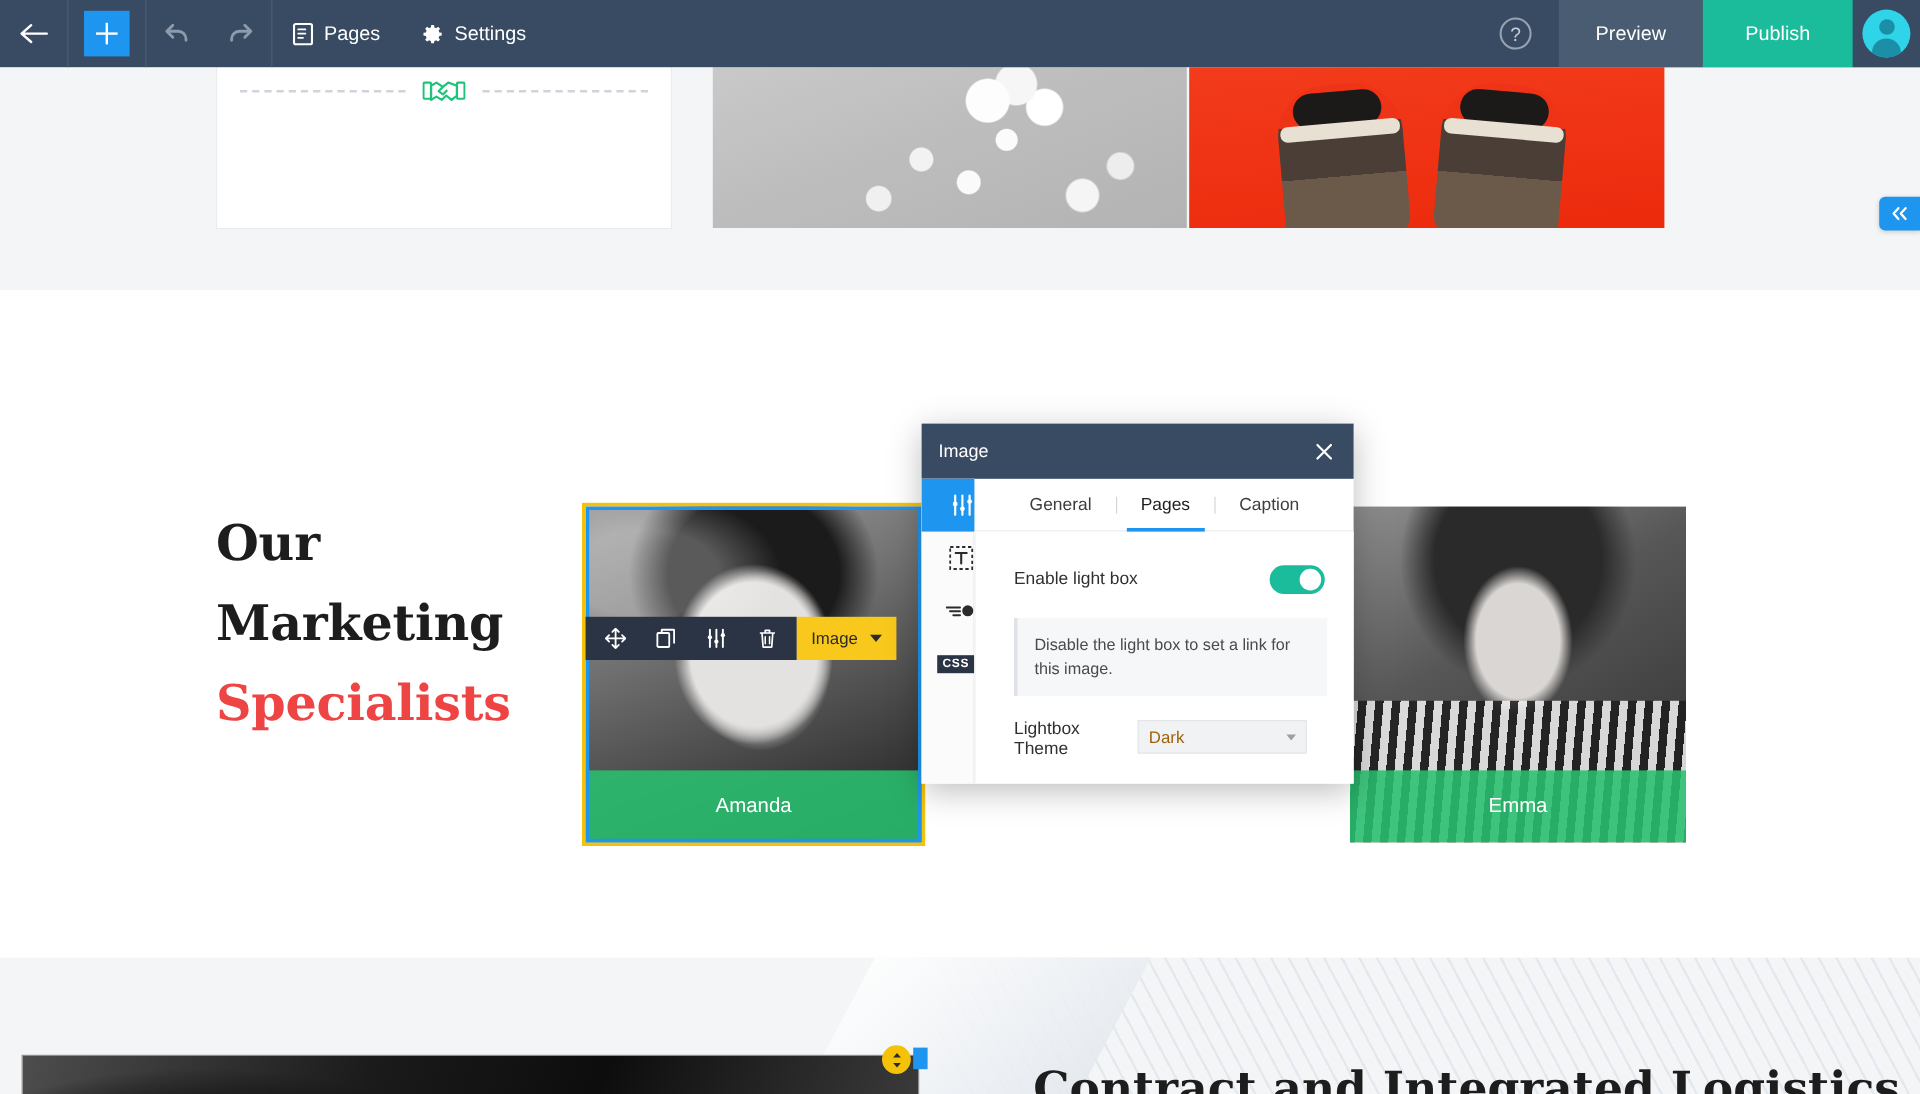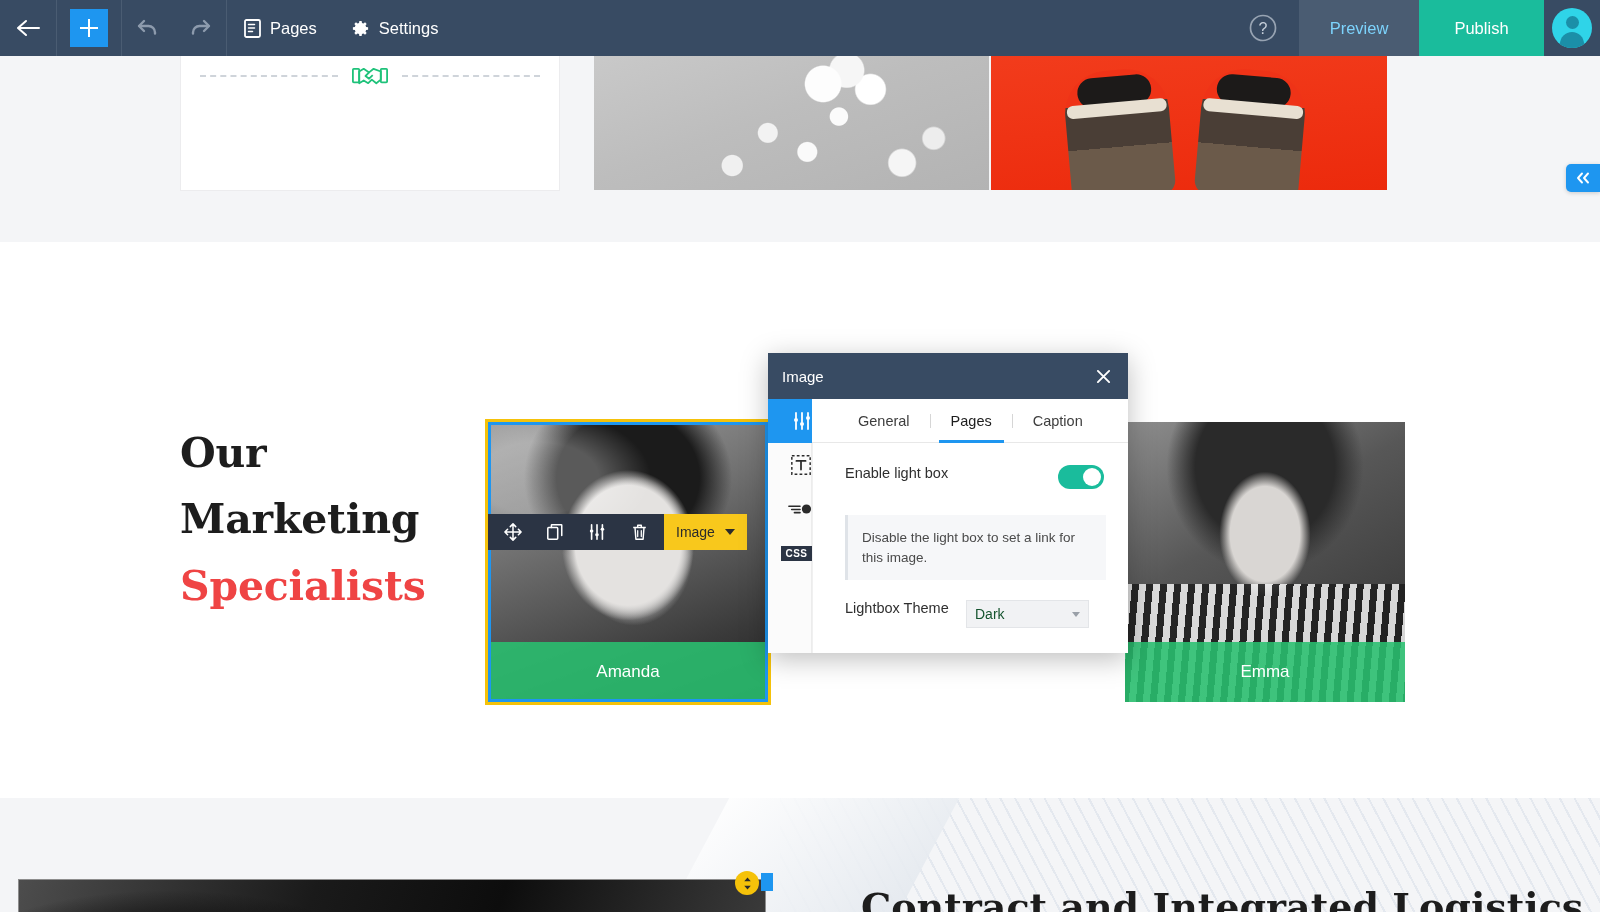--- a/index.html
+++ b/index.html
@@ -39,21 +39,21 @@
   .plusglyph:after  { content:""; position:absolute; top:0; left:8px; width:2px; height:18px; background:#fff; }
   #tb-undo, #tb-redo { width: 52px; cursor: pointer; }
   .tb-textbtn {
     display: flex; align-items: center; gap: 9px;
     padding: 0 17px; height: 56px; cursor: pointer;
     color: #ffffff; font-size: 16.5px;
   }
   #tb-right { margin-left: auto; display: flex; align-items: stretch; }
   #tb-help { width: 72px; cursor: pointer; }
   #tb-preview {
-    width: 120px; background: #4a5c72; color: #7dd3fc;
+    width: 120px; background: #4a5c72; color: #ffffff;
     font-size: 16.5px; cursor: pointer;
   }
   #tb-publish {
     width: 125px; background: #1abc9c; color: #fff;
     font-size: 16.5px; cursor: pointer;
   }
   #tb-avatar-wrap { width: 56px; background: #384b63; cursor: pointer; }
   #tb-avatar {
     width: 40px; height: 40px; border-radius: 50%;
     background: #2fd4e8; position: relative; overflow: hidden;
@@ -309,44 +309,44 @@
   .dtab.active:after {
     content:""; position:absolute; left: 8px; right: 8px; bottom: 0;
     height: 3px; background: #1e96f0;
   }
   .dtab-div { width: 1px; height: 14px; background: #d6d6d6; }
   #dlg-content {
     flex: 1; padding: 18px 22px 0 22px; background: #fff; overflow: hidden;
     border-left: 1px solid #f0f0f0;
   }
   #row-lightbox {
-    display: flex; align-items: flex-start; justify-content: space-between;
+    display: flex; align-items: center; justify-content: space-between;
     padding: 4px 2px 0 10px; height: 40px;
   }
   .field-label { font-size: 14.5px; color: #2f2f2f; }
   #toggle-lightbox {
     width: 46px; height: 24px; border-radius: 12px; background: #1abc9c;
     position: relative; cursor: pointer; flex: 0 0 46px;
   }
   #toggle-lightbox:after {
     content:""; position:absolute; right: 3px; top: 3px;
     width: 18px; height: 18px; border-radius: 50%; background: #fff;
   }
   #hint-lightbox {
     margin: 14px 0 0 10px; background: #f6f7f9; border-left: 3px solid #dfe3e8;
     padding: 13px 14px; font-size: 13.5px; color: #4a4a4a; line-height: 1.45;
   }
   #row-theme {
     display: flex; align-items: flex-start; justify-content: space-between;
     margin: 20px 17px 0 10px;
   }
   #select-theme {
-    width: 123px; height: 28px; background: #f1f2f4; border: 1px solid #e3e5e8;
+    width: 141px; height: 28px; background: #f1f2f4; border: 1px solid #e3e5e8;
     display: flex; align-items: center; padding: 0 8px;
-    font-size: 14px; color: #14532d; cursor: pointer;
+    font-size: 14px; color: #a16207; cursor: pointer;
   }
   .sel-caret {
     margin-left: auto; width: 0; height: 0;
     border-left: 4px solid transparent; border-right: 4px solid transparent;
     border-top: 5px solid #9aa0a8;
   }
 </style>
 </head>
 <body>
 

